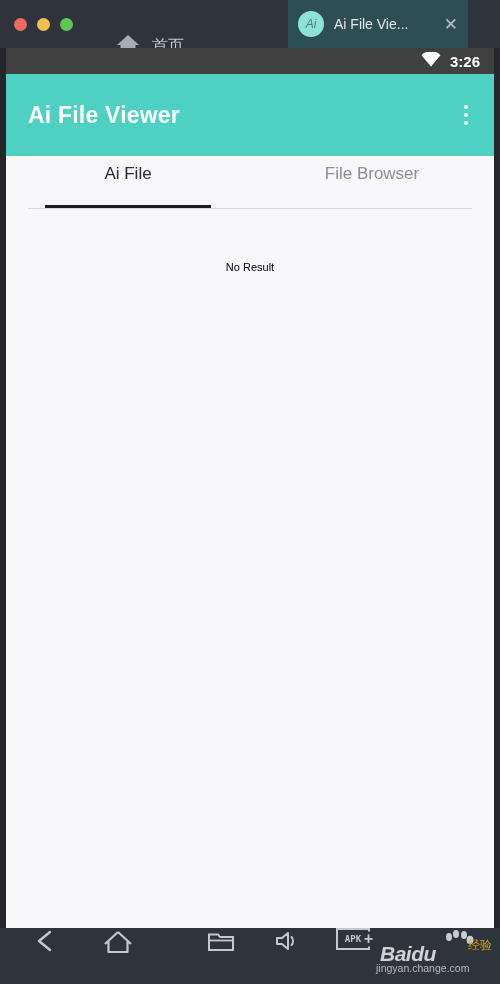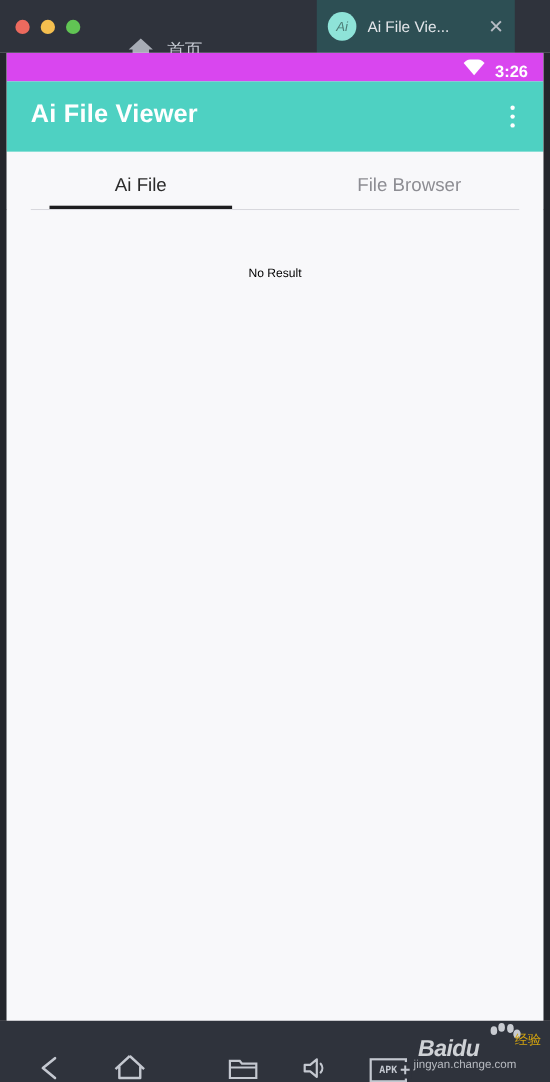--- a/index.html
+++ b/index.html
@@ -47,46 +47,46 @@
 
   
   .device {
     position:absolute; left:0; top:48px; width:500px; height:880px;
     border-left:6px solid #24262c; border-right:6px solid #24262c;
     background:#f8f8fa; overflow:hidden;
   }
 
   
   .statusbar {
-    height:26px; background:#d946ef;
-    display:flex; align-items:flex-end; justify-content:flex-end;
+    height:26px; background:#404040;
+    display:flex; align-items:center; justify-content:flex-end;
     padding-right:14px; gap:9px;
   }
   .statusbar .time { color:#ffffff; font-size:15px; font-weight:bold; }
 
   
   .appbar {
-    height:64px; background:#4ed1c2;
-    display:flex; justify-content:space-between;
+    height:82px; background:#4ed1c2;
+    display:flex; align-items:center; justify-content:space-between;
     padding:16px 22px;
   }
   .appbar .title {
     color:#ffffff; font-size:23px; font-weight:bold; letter-spacing:.2px;
   }
   .kebab { display:flex; flex-direction:column; gap:4px; padding:6px 4px; }
   .kebab i { width:4px; height:4px; border-radius:50%; background:#ffffff; display:block; }
 
   
   .tabstrip {
     position:relative; height:52px; background:#f8f8fa;
     display:flex; align-items:flex-end;
   }
   .tab {
     flex:1 1 0; text-align:center; font-size:17px;
-    padding-bottom:11px; position:relative;
+    padding-bottom:24px; position:relative;
   }
   .tab.active { color:#2a2a2a; }
   .tab.inactive { color:#8d8d93; }
   .tab.active .indicator {
     position:absolute; left:16%; right:16%; bottom:0;
     height:3px; background:#1d1d1f;
   }
   .tabs-divider {
     height:1px; background:#d8d8dd; margin:0 22px;
   }
@@ -96,21 +96,21 @@
   .empty-msg {
     color:#8a8a90; font-size:16.5px; line-height:24px;
   }
   .no-result {
     color:#000000; font-size:11px; text-align:center; margin-top:4px;
   }
 
   
   .navbar {
     position:absolute; left:0; top:928px; width:500px; height:56px;
-    background:#2f333c; display:flex; align-items:flex-end;
+    background:#2f333c; display:flex; align-items:flex-start;
   }
   .navbtn { display:flex; align-items:center; justify-content:center; }
   .nav-back   { margin-left:32px; }
   .nav-home   { margin-left:40px; }
   .nav-folder { margin-left:72px; }
   .nav-vol    { margin-left:36px; }
   .nav-apk    { margin-left:34px; }
 
   .apk-icon {
     width:34px; height:22px; border:2px solid #c4c8d0;

